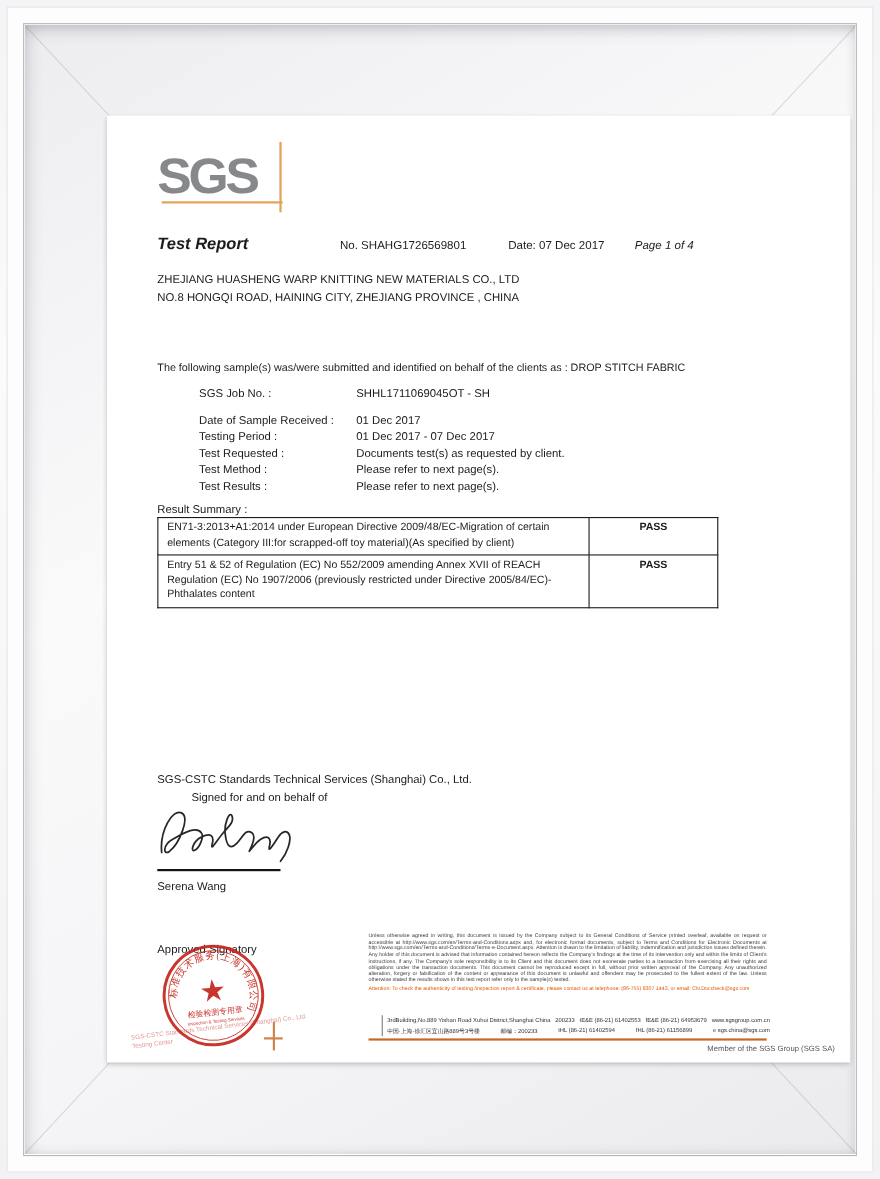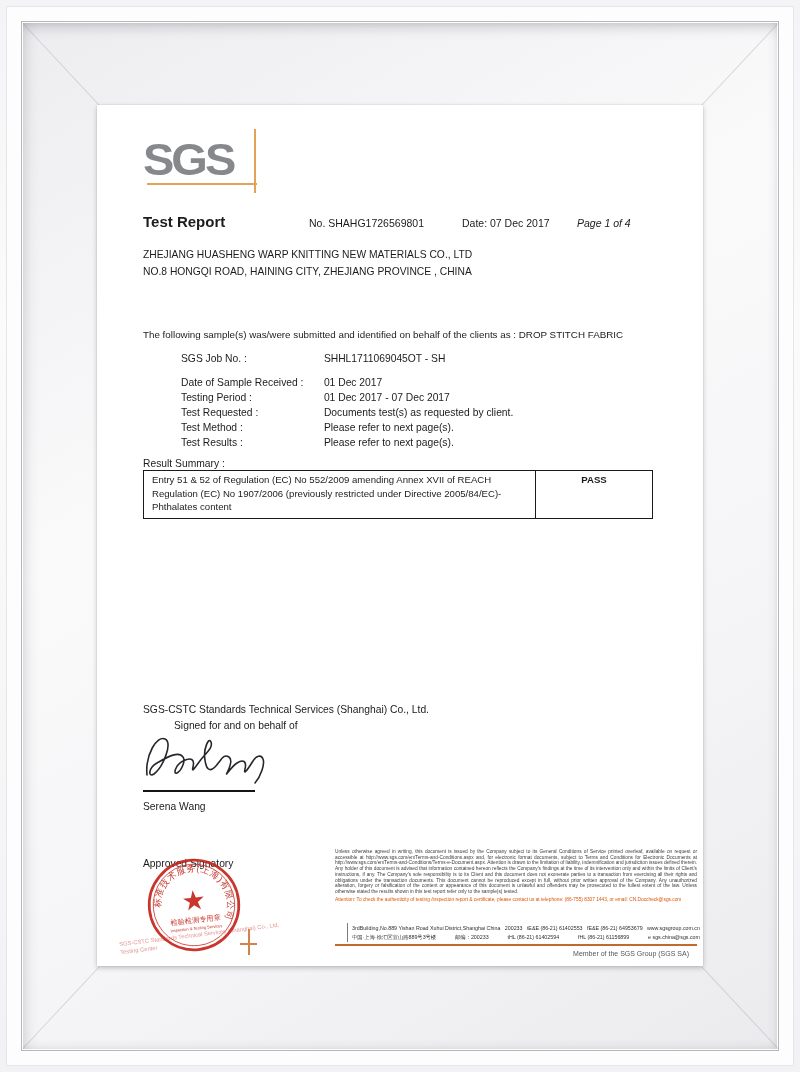--- a/index.html
+++ b/index.html
@@ -10,25 +10,25 @@
   .frame-step{position:absolute;inset:7px;background:#fdfdfe;box-shadow:0 0 0 1px #e6e6ea;}
   .frame-line{position:absolute;inset:21px;border:1px solid #b6b6bb;}
   .mat{position:absolute;inset:23px;
        background:linear-gradient(150deg,#ededf0 0%,#fafafb 38%,#f5f5f7 68%,#ebebee 100%);
        box-shadow:inset 0 12px 16px -12px rgba(55,55,65,.38),
                   inset 12px 0 16px -12px rgba(55,55,65,.22),
                   inset -8px 0 12px -10px rgba(55,55,65,.18),
                   inset 0 -8px 12px -10px rgba(55,55,65,.18);}
   .miter{position:absolute;height:1px;background:rgba(110,110,122,.22);transform-origin:0 50%;}
   
-  .document{position:absolute;left:97px;top:105px;width:606px;height:861px;background:#ffffff;
+  .document{position:absolute;left:97px;top:105px;width:676px;height:861px;background:#ffffff;
             box-shadow:0 2px 5px rgba(0,0,0,.22),0 0 1px rgba(0,0,0,.2);color:#1c1c1f;}
   .logo{font-size:47px;font-weight:bold;color:#86888c;letter-spacing:-3px;line-height:1;transform:scaleY(.96);}
   .cross{background:#e2a257;}
-  .t-bold{font-weight:bold;}
+  .t-bold{font-weight:bold;font-style:italic;}
   .fs10{font-size:10.3px;line-height:17px;}
   .field-row{position:absolute;left:46px;font-size:10.3px;white-space:nowrap;margin-left:38px;}
   .fl{display:inline-block;width:140px;font-weight:bold;font-weight:normal;}
   .fl{font-weight:normal;}
   .report-table{position:absolute;left:46px;top:365px;width:510px;border-collapse:collapse;
                 font-size:9.6px;line-height:13.5px;}
   .report-table th,.report-table td{border:1.5px solid #1a1a1a;padding:2px 8px 4px 8px;vertical-align:top;}
   .report-table th{font-weight:bold;padding-top:3px;padding-bottom:3px;}
   .col-conc{width:100px;text-align:center;}
   .legal{position:absolute;left:238px;top:744px;width:362px;font-size:4.8px;line-height:5.7px;
@@ -99,20 +99,24 @@
   <div class="field-row" style="top:332px;">
     <span class="fl">Test Results :</span>
     <span>Please refer to next page(s).</span>
   </div>
 
   <div class="abs" style="left:46px;top:353px;font-size:10.3px;">Result Summary :</div>
 
   <table class="report-table">
     <tbody>
     <tr>
+      <td>EN71-3:2013+A1:2014 under European Directive 2009/48/EC-Migration of certain elements (Category III:for scrapped-off toy material)(As specified by client)</td>
+      <td class="col-conc" style="font-weight:600;">PASS</td>
+    </tr>
+    <tr>
       <td>Entry 51 &amp; 52 of Regulation (EC) No 552/2009 amending Annex XVII of REACH Regulation (EC) No 1907/2006 (previously restricted under Directive 2005/84/EC)-Phthalates content</td>
       <td class="col-conc" style="font-weight:600;">PASS</td>
     </tr>
   </tbody>
     </table>
 
   <div class="abs fs10" style="left:46px;top:612px;margin-left:31px;">Signed for and on behalf of</div>
   <div class="abs fs10" style="left:46px;top:596px;">SGS-CSTC Standards Technical Services (Shanghai) Co., Ltd.</div>
 
   <svg class="abs" style="left:40px;top:618px;" width="160" height="64" viewBox="0 0 160 64">

